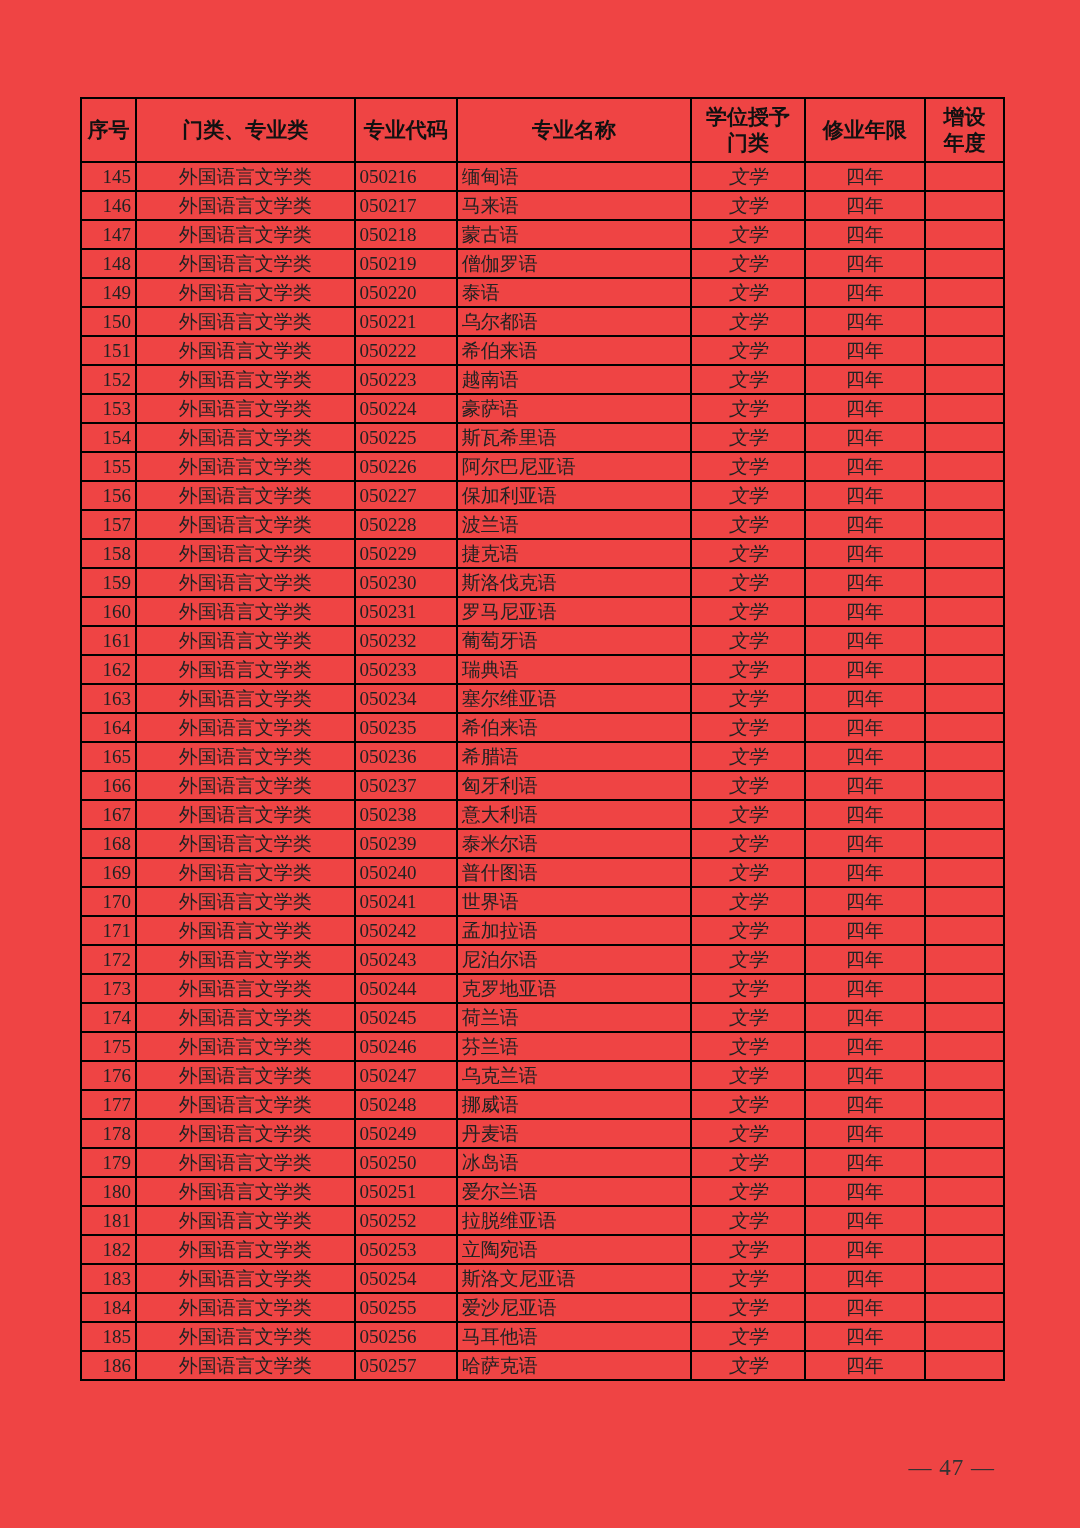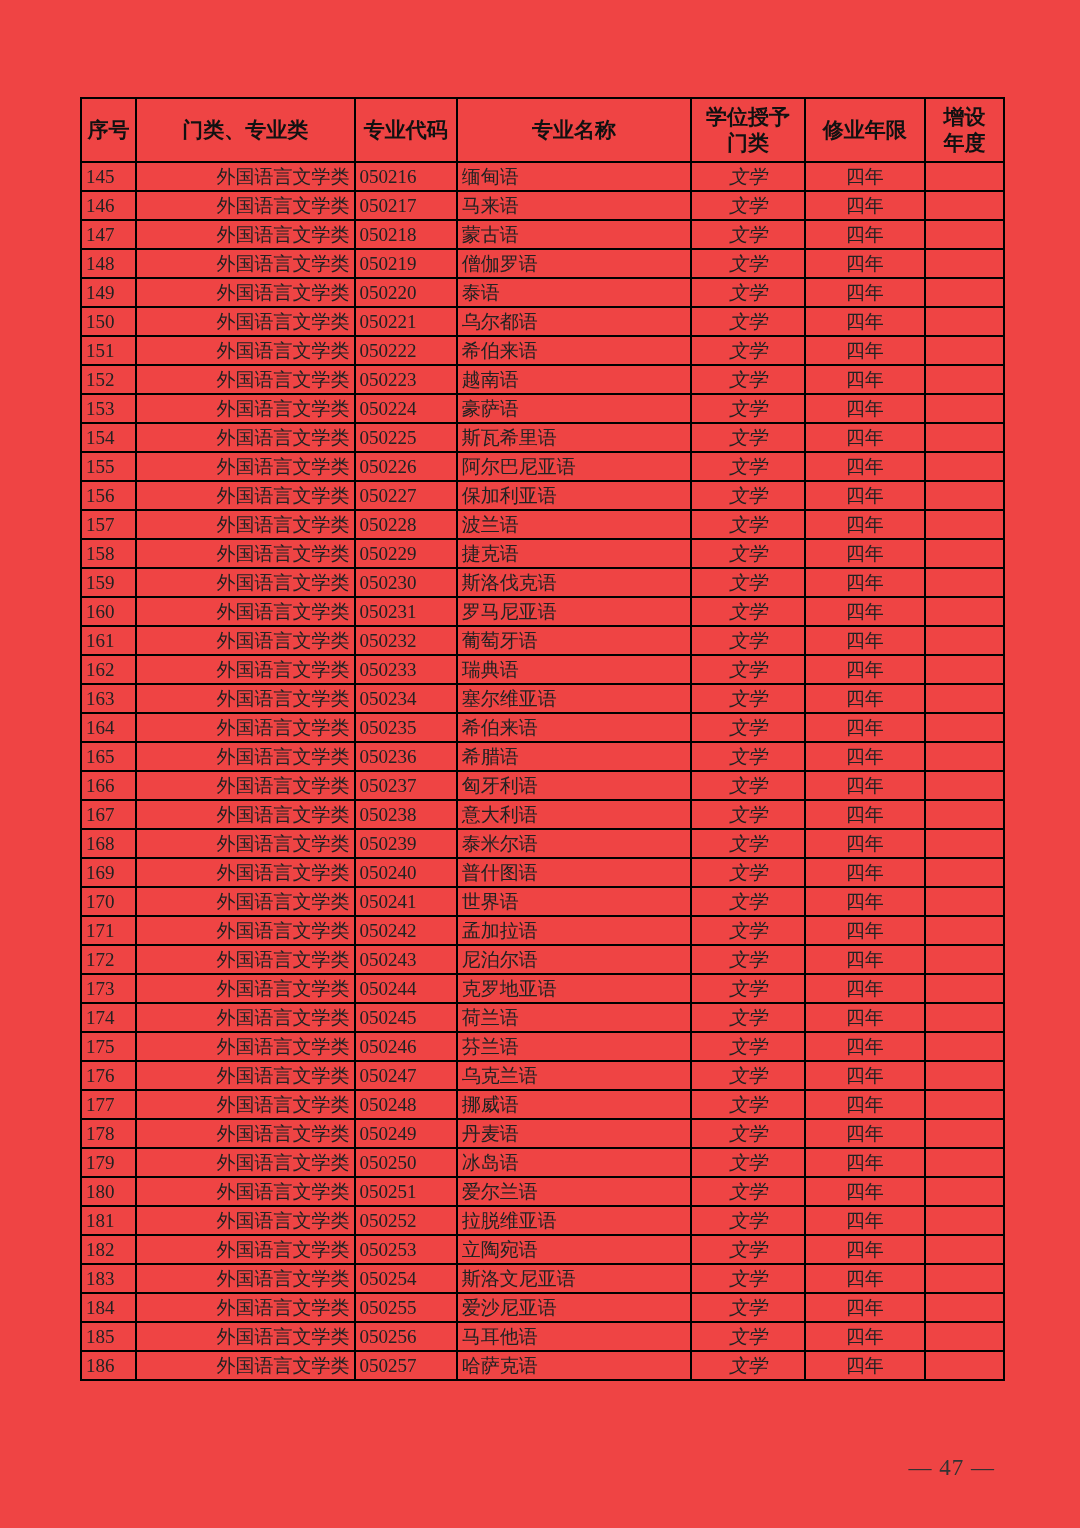--- a/index.html
+++ b/index.html
@@ -48,22 +48,22 @@
   }
   
   .w-no   { width: 55px;  }
   .w-cat  { width: 218px; }
   .w-code { width: 102px; }
   .w-name { width: 234px; }
   .w-deg  { width: 113px; }
   .w-dur  { width: 120px; }
   .w-add  { width: 79px;  }
   
-  td.c-no   { text-align: left; border-radius: 12px; }
-  td.c-cat  { text-align: right; padding-left: 6px; margin-left: 10px; }
+  td.c-no   { text-align: right; border-radius: 12px; }
+  td.c-cat  { text-align: center; padding-left: 6px; margin-left: 10px; }
   td.c-code { text-align: left; padding-left: 5px; font-family: "Liberation Serif", serif; }
   td.c-name { text-align: left; padding-left: 7px; }
   td.c-deg  { text-align: center; font-style: italic; }
   td.c-dur  { text-align: center; }
   td.c-add  { text-align: center; }
   .footer {
     position: absolute;
     top: 1455px;
     right: 85px;
     font-size: 23px;

